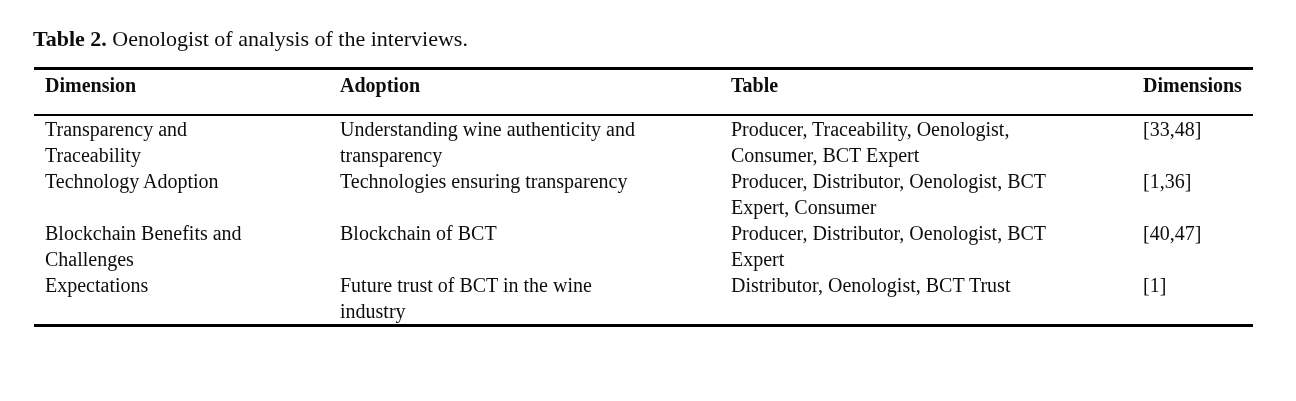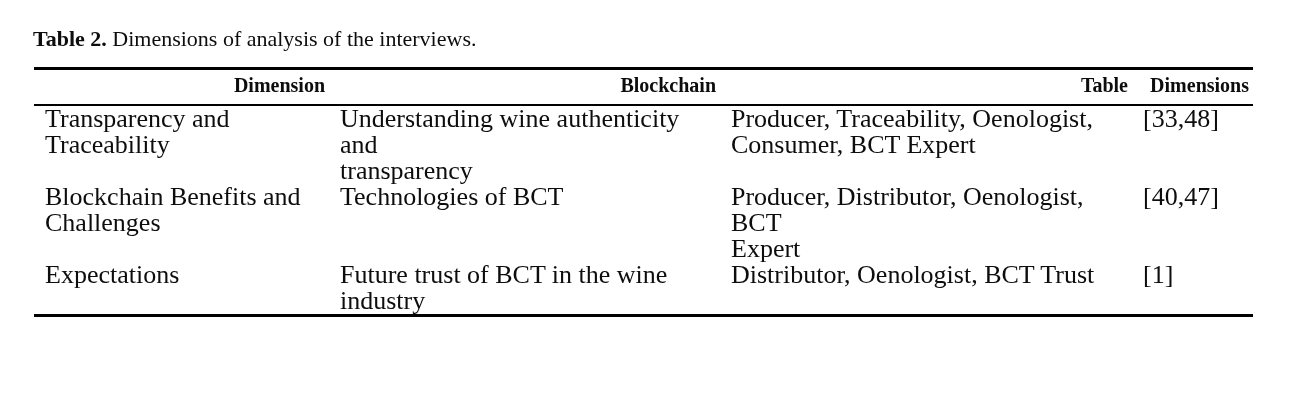--- a/index.html
+++ b/index.html
@@ -34,78 +34,85 @@
     width: 1219px;
     margin: 13px 0 0 34px;
     border-top: 3.5px solid #000000;
     border-bottom: 3.5px solid #000000;
   }
   table.paper-table col.c1 { width: 295px; }
   table.paper-table col.c2 { width: 391px; }
   table.paper-table col.c3 { width: 412px; }
   table.paper-table col.c4 { width: 121px; }
   table.paper-table thead th {
-    text-align: right;
+    text-align: left;
     font-weight: bold;
     font-size: 20px;
     line-height: 26px;
-    padding: 2px 4px 6px 11px;
+    padding: 2px 4px 16px 11px;
     border-bottom: 2.5px solid #000000;
     white-space: nowrap;
     overflow: hidden;
   }
   table.paper-table tbody td {
     vertical-align: top;
-    font-size: 26px;
+    font-size: 20px;
     line-height: 26px;
     padding: 0 4px 0 11px;
     white-space: pre-line;
     overflow: hidden;
   }
 </style>
 </head>
 <body>
 
 <div class="page">
 
   <div class="table-title">
-    <span class="title-label">Table 2.</span><span> Dimensions of analysis of the interviews.</span>
+    <span class="title-label">Table 2.</span><span> Oenologist of analysis of the interviews.</span>
   </div>
 
   <table class="paper-table">
     <colgroup>
       <col class="c1">
         <col class="c2">
         <col class="c3">
         <col class="c4">
     </colgroup>
     <thead>
       <tr>
         <th>Dimension</th>
-        <th>Blockchain</th>
+        <th>Adoption</th>
         <th>Table</th>
         <th>Dimensions</th>
       </tr>
     </thead>
     <tbody>
     <tr>
       <td>Transparency and
 Traceability</td>
       <td>Understanding wine authenticity and
 transparency</td>
       <td>Producer, Traceability, Oenologist,
 Consumer, BCT Expert</td>
       <td>[33,48]</td>
     </tr>
 
+    <tr>
+      <td>Technology Adoption</td>
+      <td>Technologies ensuring transparency</td>
+      <td>Producer, Distributor, Oenologist, BCT
+Expert, Consumer</td>
+      <td>[1,36]</td>
+    </tr>
 
     <tr>
       <td>Blockchain Benefits and
 Challenges</td>
-      <td>Technologies of BCT</td>
+      <td>Blockchain of BCT</td>
       <td>Producer, Distributor, Oenologist, BCT
 Expert</td>
       <td>[40,47]</td>
     </tr>
 
 
     <tr>
       <td>Expectations</td>
       <td>Future trust of BCT in the wine
 industry</td>

